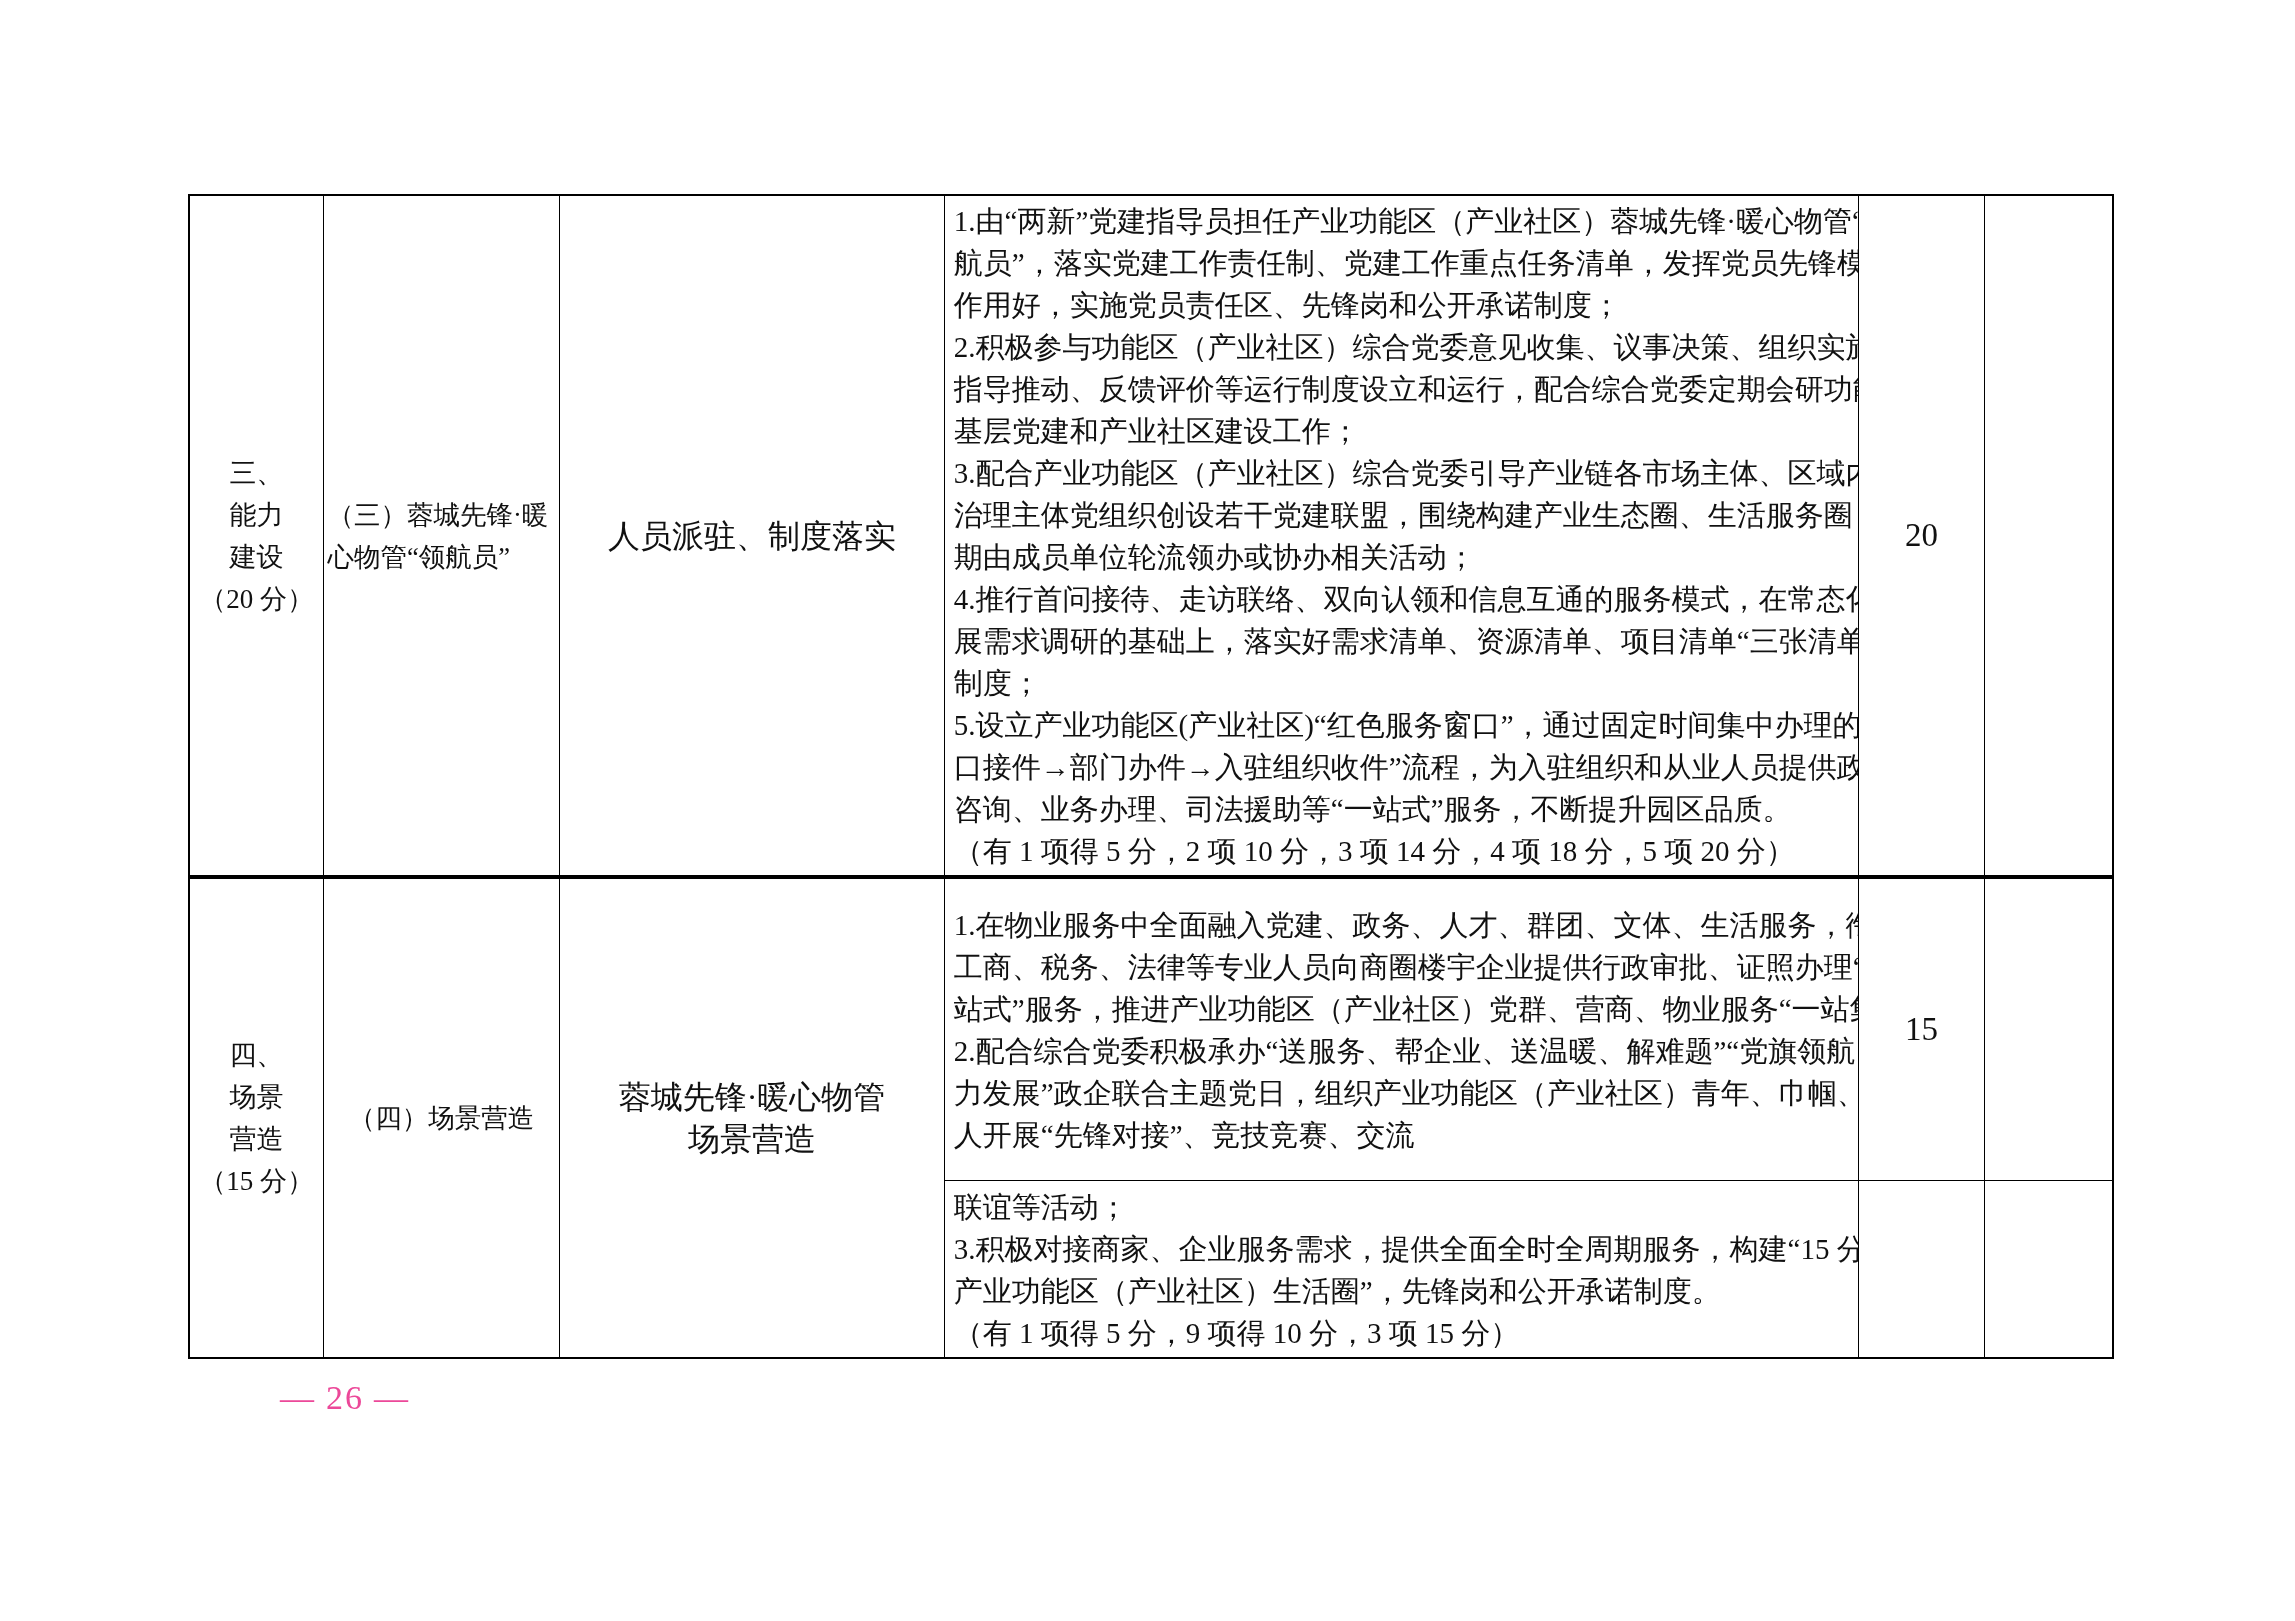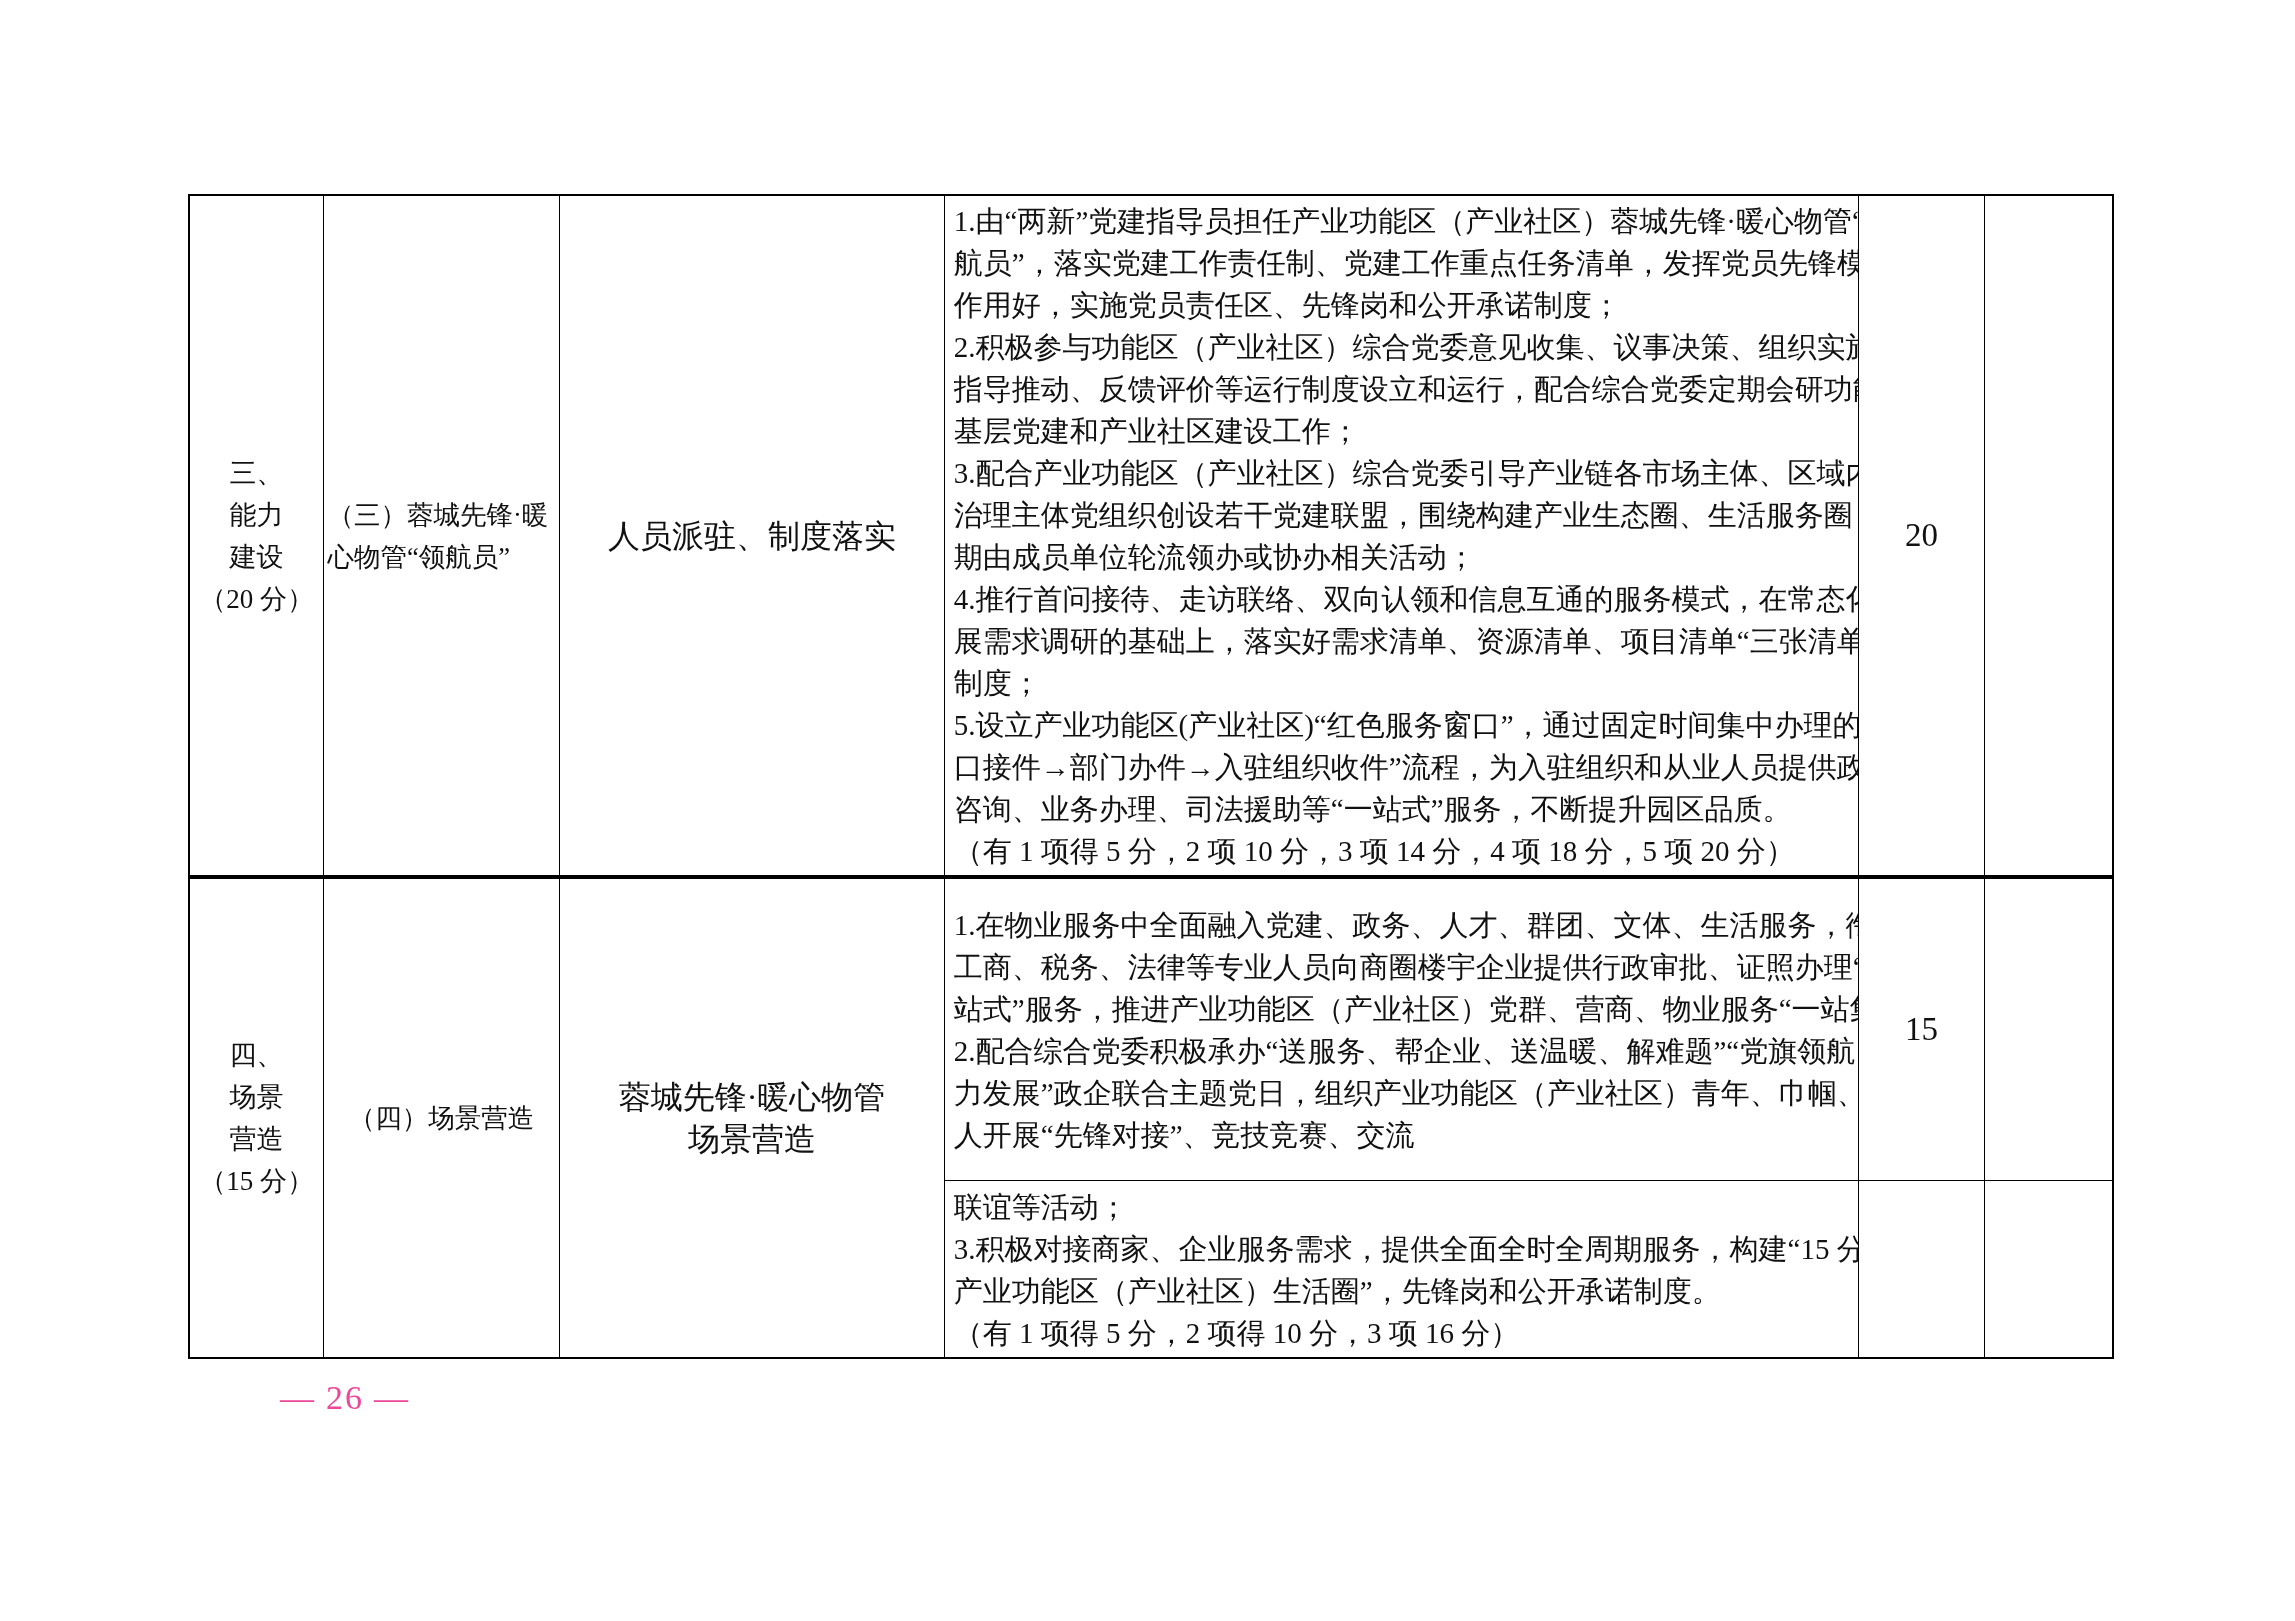--- a/index.html
+++ b/index.html
@@ -132,21 +132,21 @@
   </div>
 
   <div class="cell v-center last-col" style="grid-column:6;grid-row:2;">
     <div></div>
   </div>
 
   <div class="cell criteria part-b bottom-row" style="grid-column:4;grid-row:3;">
     <div class="line">联谊等活动；</div>
     <div class="line">3.积极对接商家、企业服务需求，提供全面全时全周期服务，构建“15 分钟</div>
     <div class="line">产业功能区（产业社区）生活圈”，先锋岗和公开承诺制度。</div>
-    <div class="line">（有 1 项得 5 分，2 项得 10 分，3 项 16 分）</div>
+    <div class="line">（有 1 项得 5 分，9 项得 10 分，3 项 15 分）</div>
   </div>
 
   <div class="cell v-center score bottom-row" style="grid-column:5;grid-row:3;"></div>
 
   <div class="cell v-center last-col bottom-row" style="grid-column:6;grid-row:3;"></div>
 
 </div>
 
 <div class="page-number">— 26 —</div>
 

